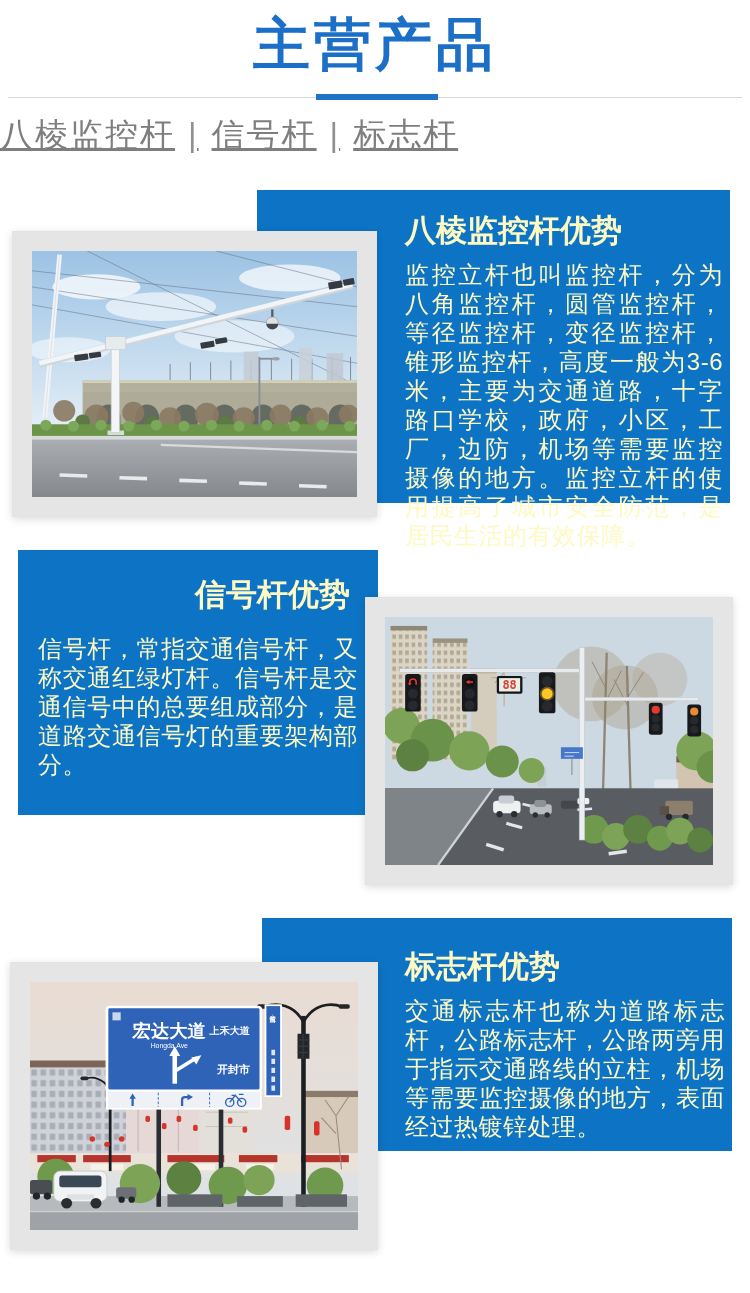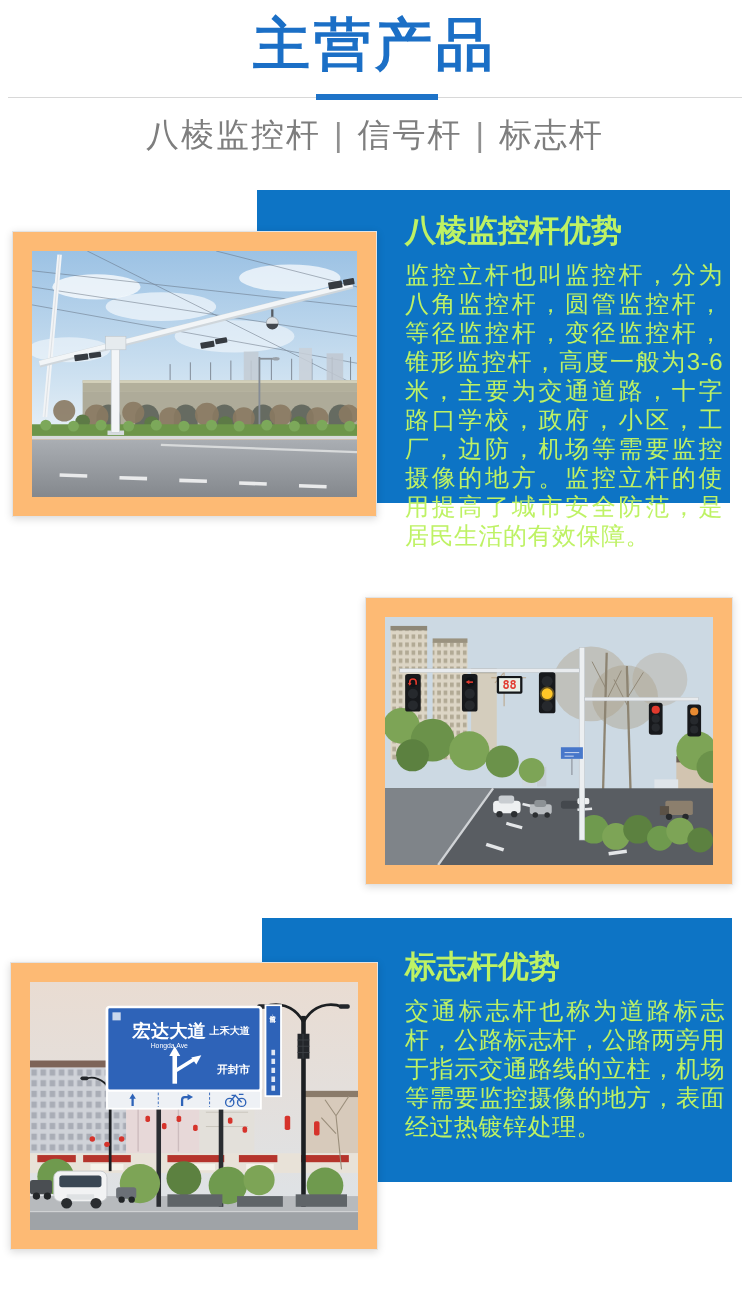--- a/index.html
+++ b/index.html
@@ -7,41 +7,41 @@
     position:relative;width:750px;height:1293px;margin:0 auto;background:#ffffff;
     font-family:"Liberation Sans","DejaVu Sans",sans-serif;overflow:hidden;
   }
   .main-title{
     position:absolute;top:10px;left:0;width:750px;text-align:center;
     font-size:57px;font-weight:bold;color:#1b6fc6;letter-spacing:4px;line-height:1.2;
   }
   .divider-line{position:absolute;top:97px;left:8px;width:734px;height:1px;background:#d8d8d8;}
   .divider-accent{position:absolute;top:94px;left:316px;width:122px;height:6px;background:#1e73c8;}
   .subtitle{
-    position:absolute;top:113px;left:0;width:750px;text-align:center;
-    font-size:33px;color:#7e7e7e;letter-spacing:2px;
+    position:absolute;top:113px;left:0;width:750px;
+    font-size:33px;color:#7e7e7e;letter-spacing:2px;text-decoration:underline;
   }
   .subtitle .sep{margin:0 13px;color:#909090;font-weight:400;}
-  .blue-box{position:absolute;background:#0d74c5;color:#bef264;z-index:1;}
+  .blue-box{position:absolute;background:#0d74c5;color:#fef9c3;z-index:1;}
   .box1{left:257px;top:190px;width:473px;height:313px;}
   .box2{left:18px;top:550px;width:360px;height:265px;}
-  .box3{left:262px;top:918px;width:470px;height:264px;}
+  .box3{left:262px;top:918px;width:470px;height:233px;}
   .box-title{position:absolute;font-size:31px;font-weight:bold;white-space:nowrap;}
   .box1 .box-title{left:148px;top:20px;}
   .box2 .box-title{right:28px;top:24px;}
   .box3 .box-title{left:143px;top:28px;}
   .box-body{
     position:absolute;font-size:24px;line-height:29px;text-align:justify;
     letter-spacing:0.5px;
   }
   .box1 .box-body{left:148px;top:70px;width:318px;}
   .box2 .box-body{left:20px;top:84px;width:320px;}
   .box3 .box-body{left:143px;top:78px;width:320px;}
   .photo{
-    position:absolute;background:#fdba74;padding:19px;box-sizing:border-box;
+    position:absolute;background:#e5e5e5;padding:19px;box-sizing:border-box;
     border:1px solid #e3e3e3;box-shadow:0 2px 8px rgba(0,0,0,0.15);z-index:2;
   }
   .photo1{left:12px;top:231px;width:365px;height:286px;}
   .photo2{left:365px;top:597px;width:368px;height:288px;}
   .photo3{left:10px;top:962px;width:368px;height:288px;text-align:center;}
   .photo svg{display:block;width:100%;height:100%;}
 </style>
 </head>
 <body>
 
@@ -187,20 +187,24 @@
         </g>
         <g>
           <path d="M261,65 v9" stroke="#565c63" stroke-width="2.5"></path>
           <circle cx="261" cy="80" r="6.5" fill="#dde2e6" stroke="#9aa2a9" stroke-width="0.8"></circle>
           <path d="M254.5,81 a6.5,6.5 0 0 0 13,0 z" fill="#43484e"></path>
         </g>
       </g>
     </svg>
   </div>
 
+  <div class="blue-box box2">
+    <div class="box-title">信号杆优势</div>
+    <div class="box-body">信号杆，常指交通信号杆，又称交通红绿灯杆。信号杆是交通信号中的总要组成部分，是道路交通信号灯的重要架构部分。</div>
+  </div>
 
   <div class="photo photo2">
     <svg viewBox="0 0 358 278" preserveAspectRatio="none">
       <defs>
         <pattern id="win2" width="7" height="9" patternUnits="userSpaceOnUse">
           <rect width="7" height="9" fill="#dcd5c5"></rect>
             <rect x="1" y="1.5" width="4" height="5" fill="#b2aa95"></rect>
         </pattern>
       </defs>
       <rect x="0" y="0" width="358" height="200" fill="#ccd9e3"></rect>

